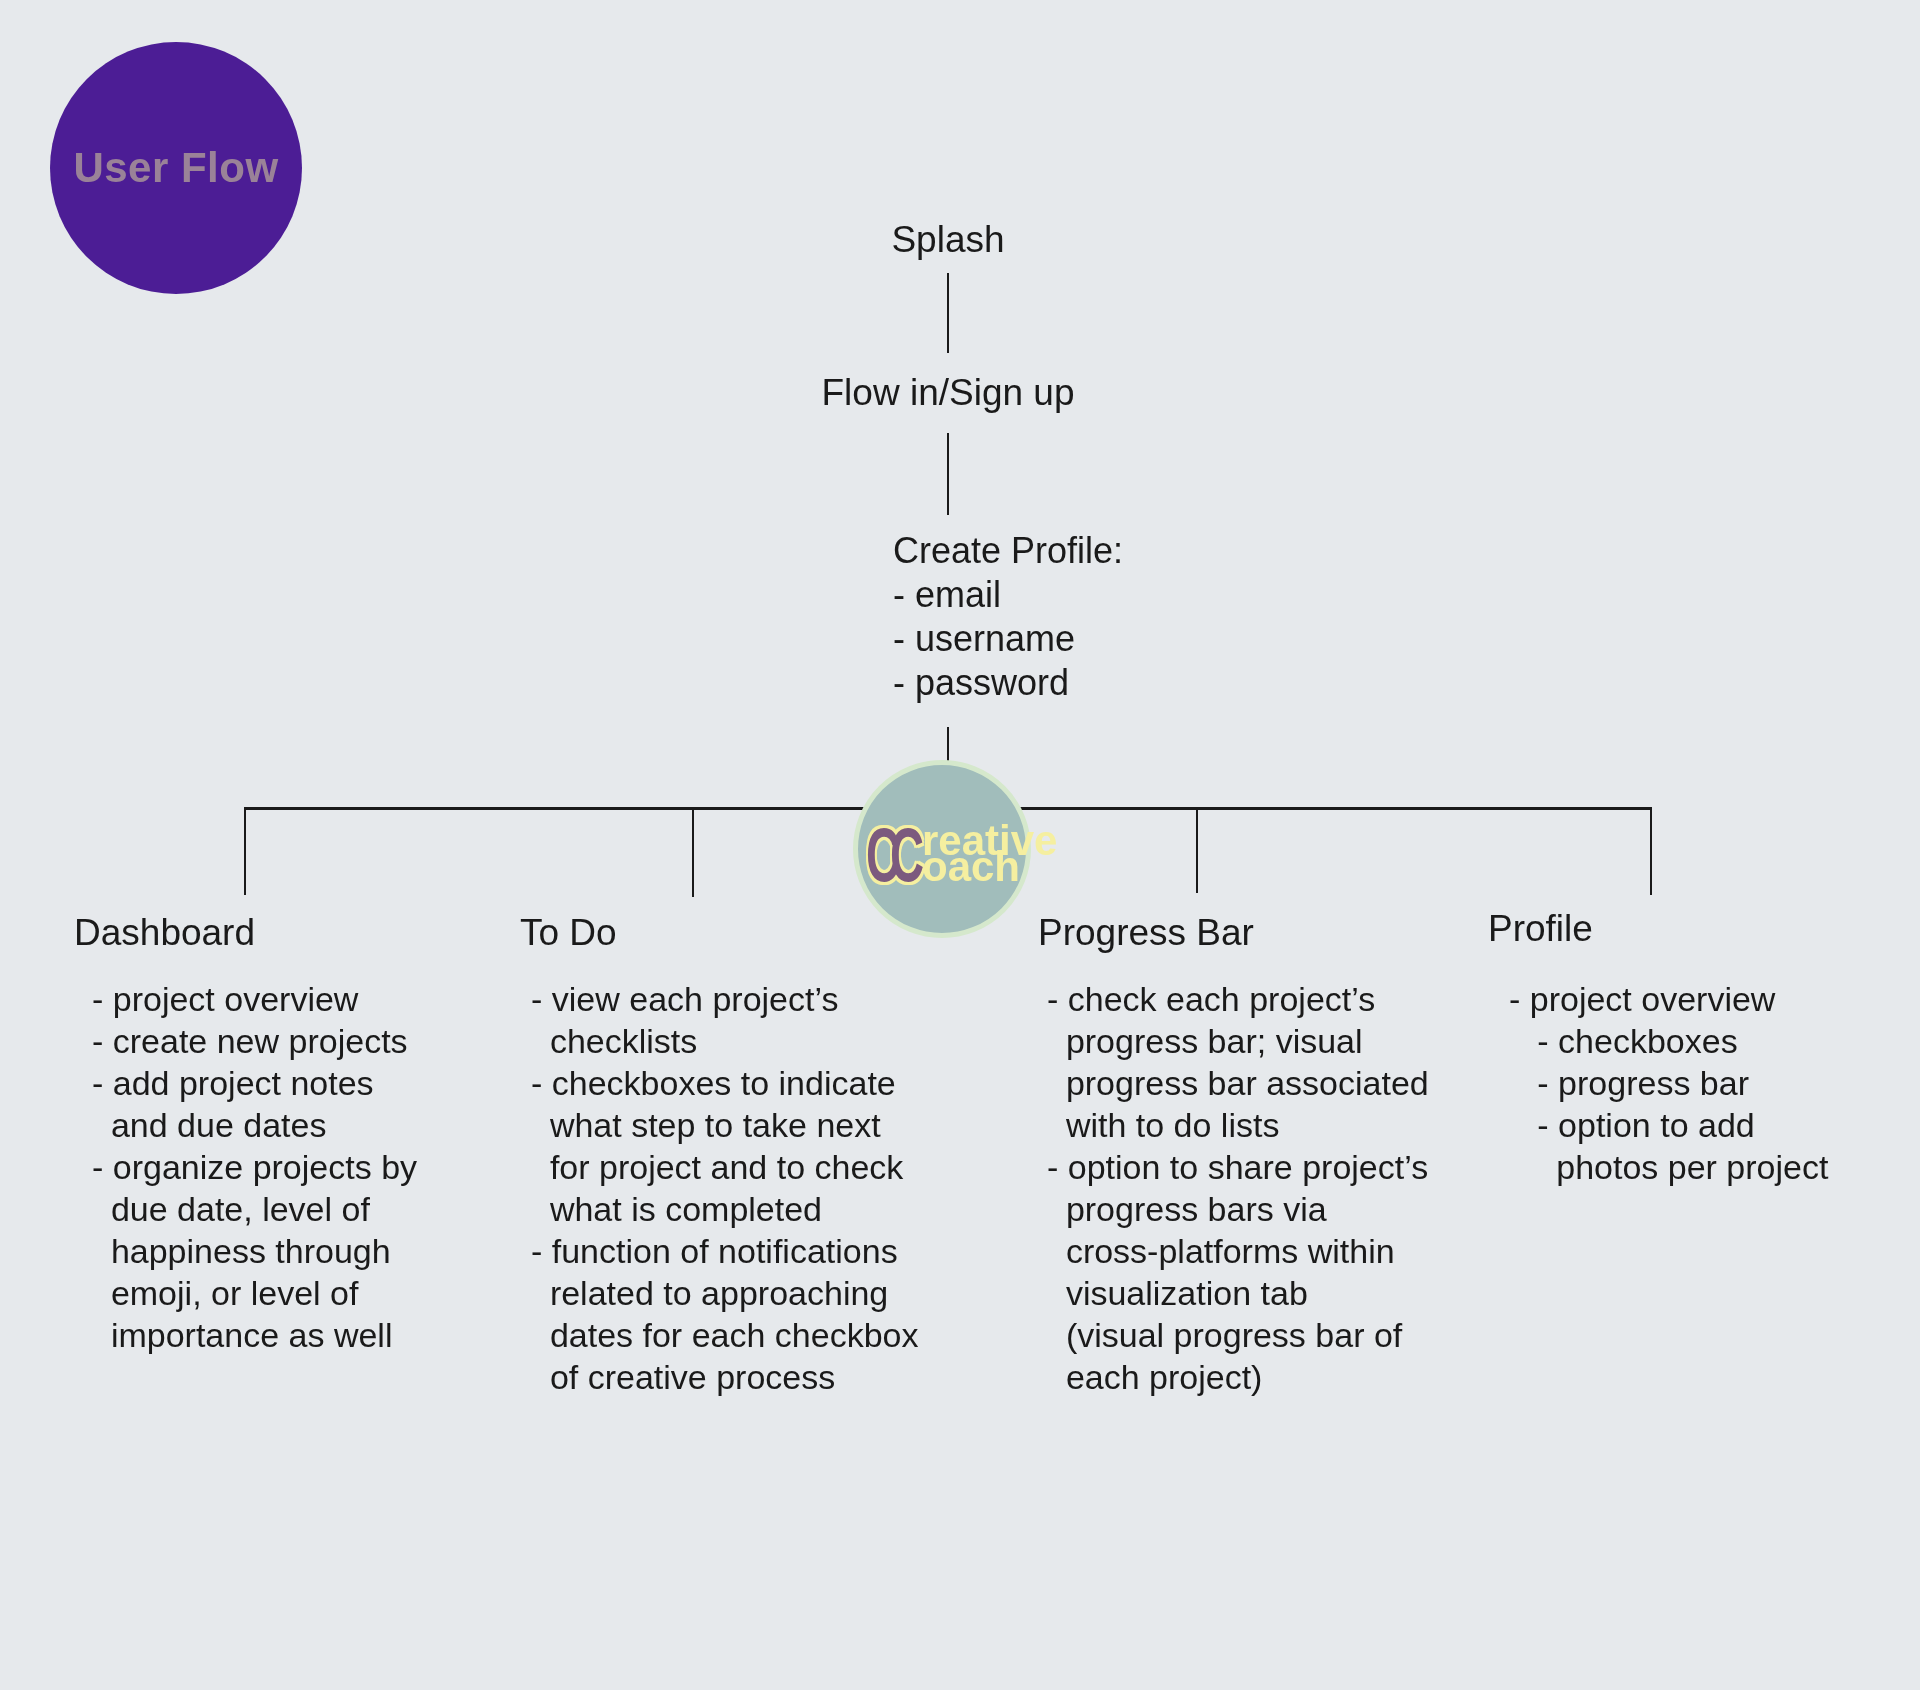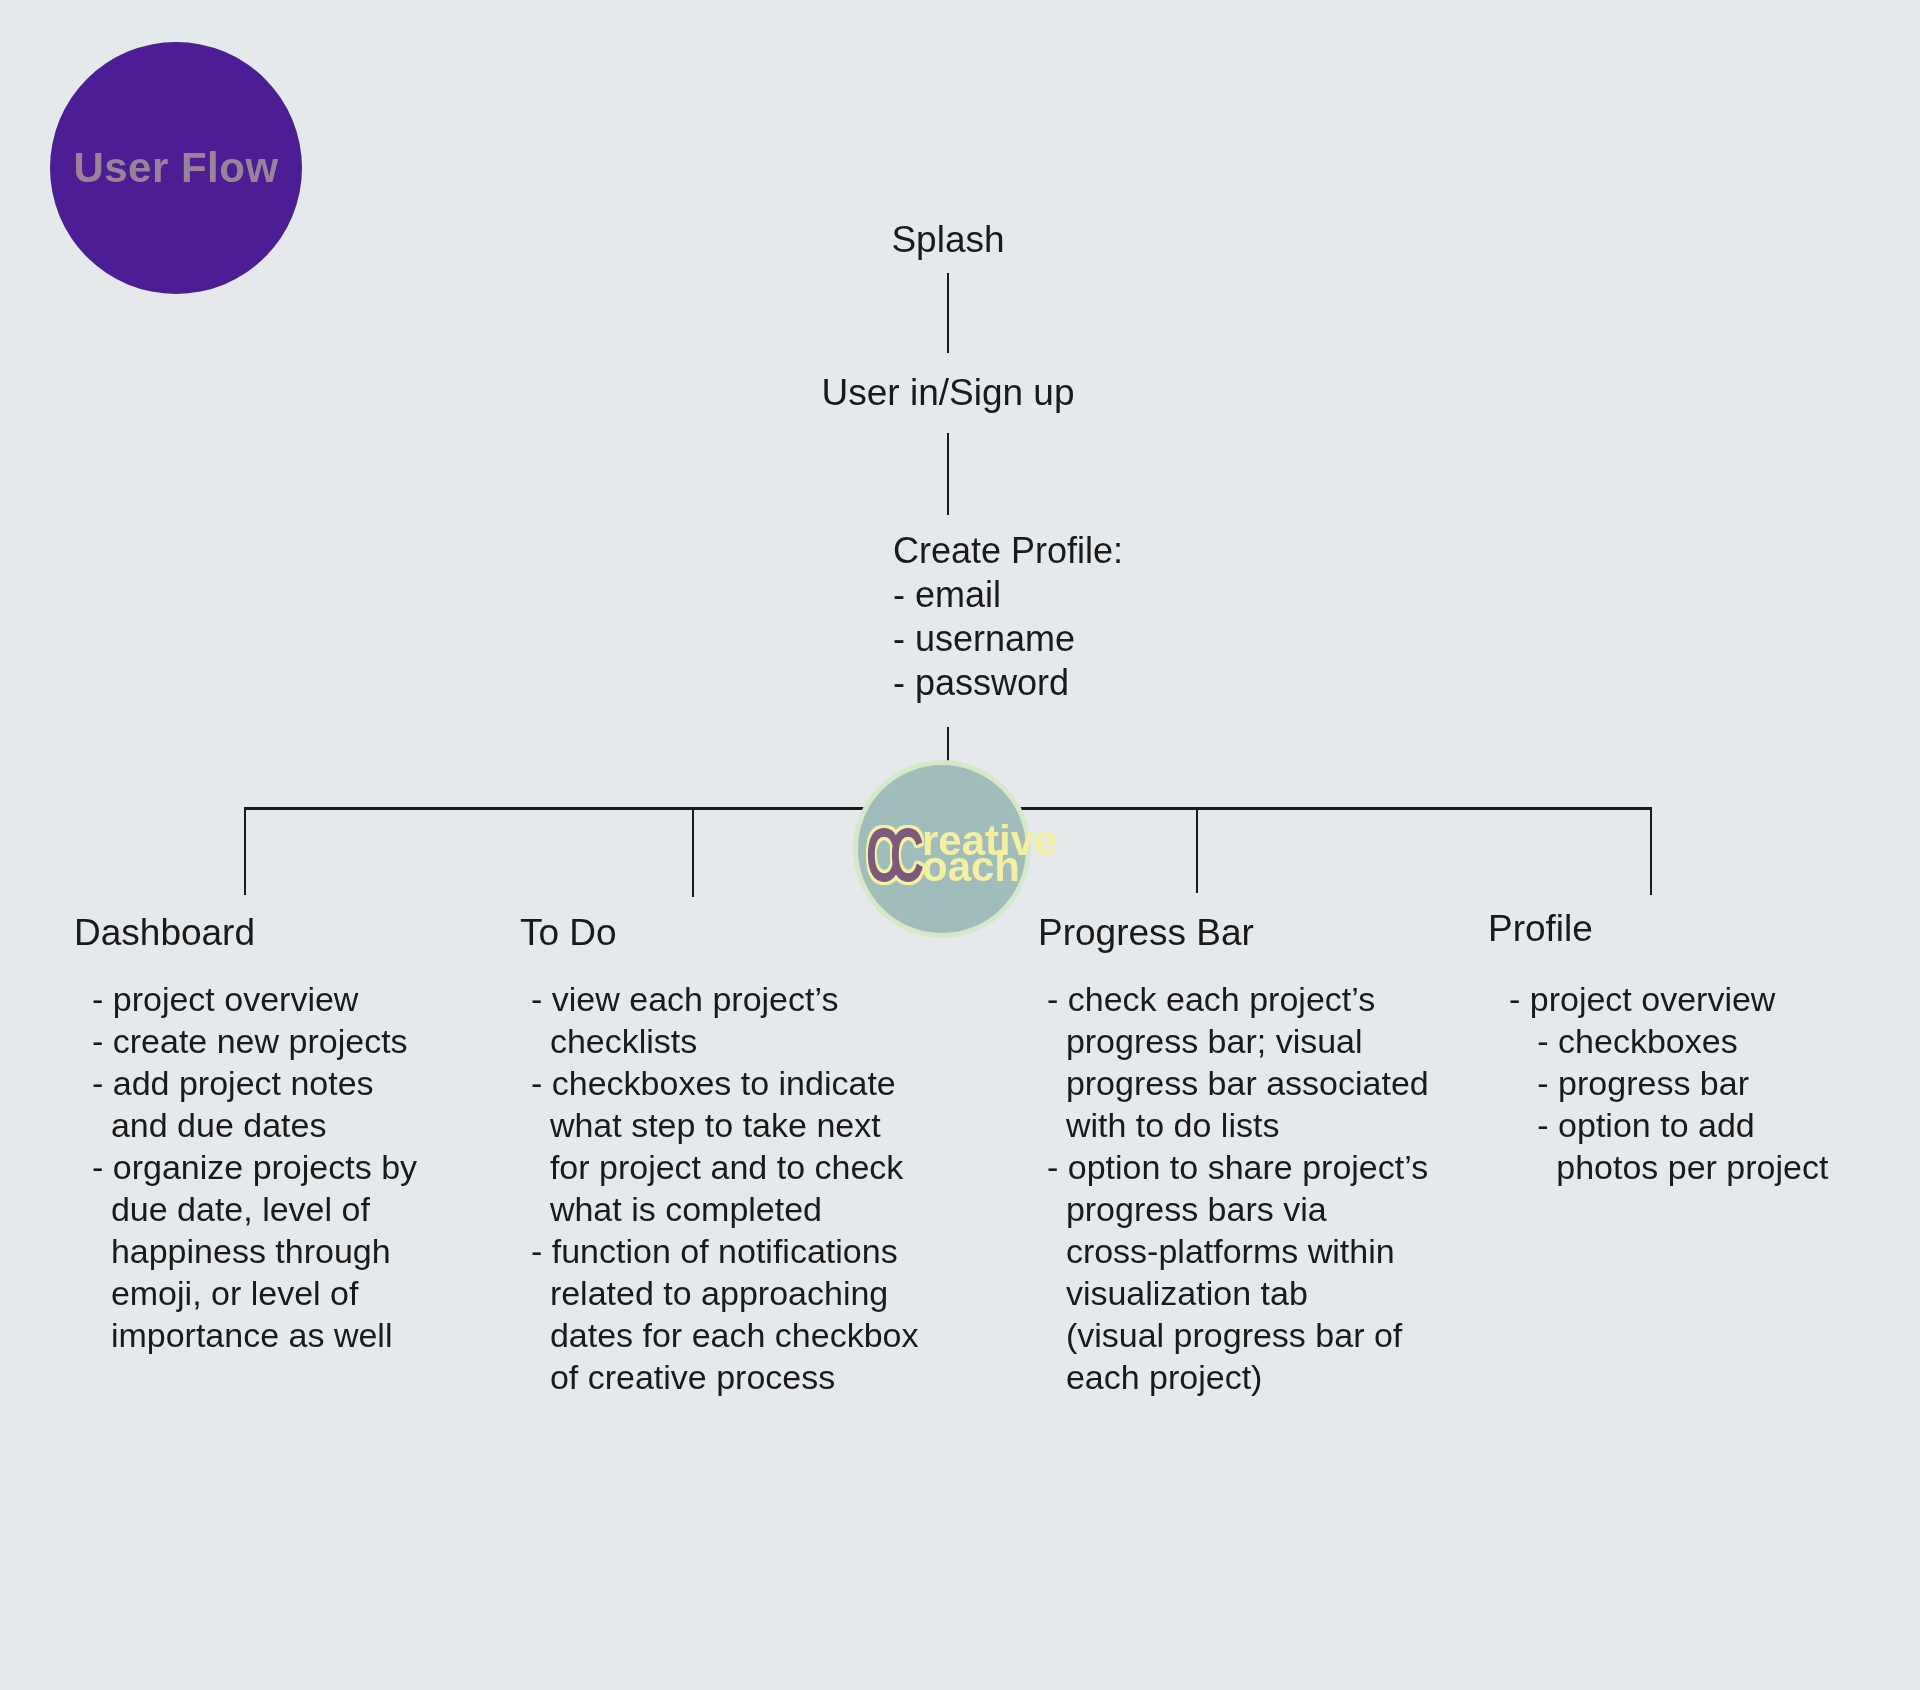--- a/index.html
+++ b/index.html
@@ -103,21 +103,21 @@
 <body>
 
 <div class="abs badge-circle">
   <span class="badge-label">User Flow</span>
 </div>
 
 <div class="abs flow-label" style="left:948px; top:219px;">Splash</div>
 
 <div class="abs vline" style="left:947px; top:273px; height:80px;"></div>
 
-<div class="abs flow-label" style="left:948px; top:372px;">User in/Sign up</div>
+<div class="abs flow-label" style="left:948px; top:372px;">Flow in/Sign up</div>
 
 <div class="abs vline" style="left:947px; top:433px; height:82px;"></div>
 
 <div class="abs profile-block" style="left:845px; top:529px;">Create Profile:
 - email
 - username
 - password</div>
 
 <div class="abs vline" style="left:947px; top:727px; height:38px;"></div>
 

